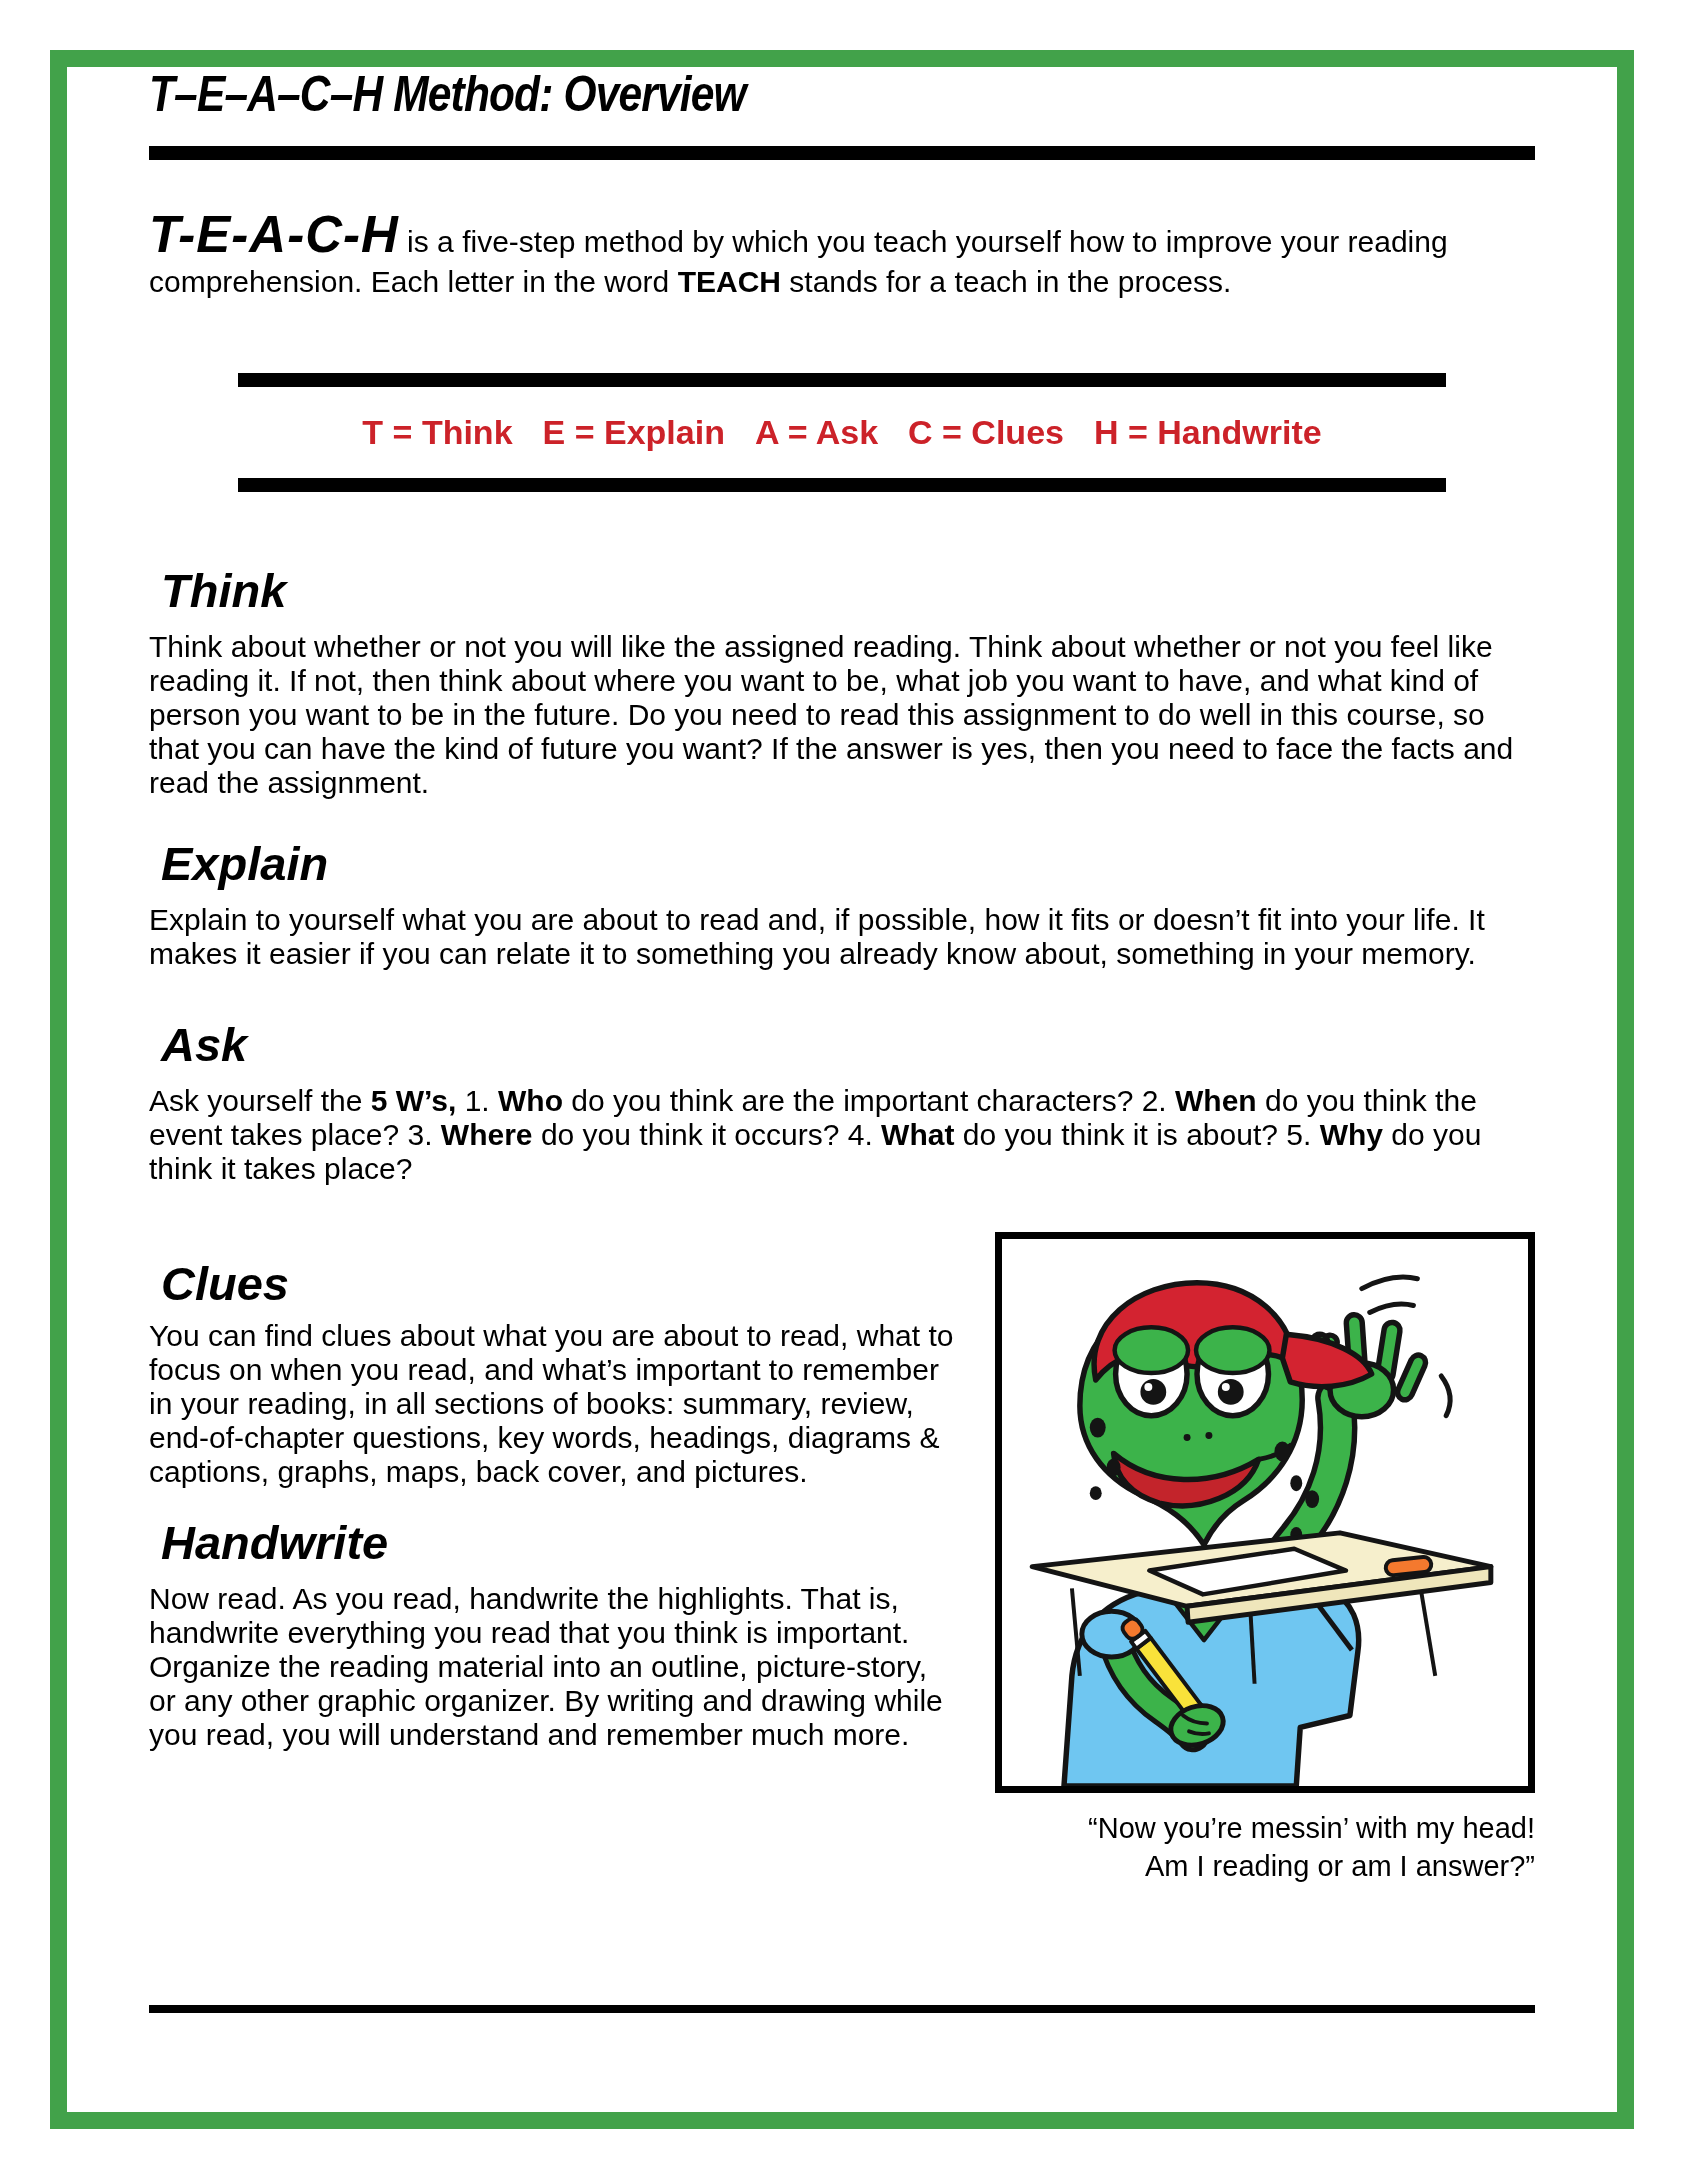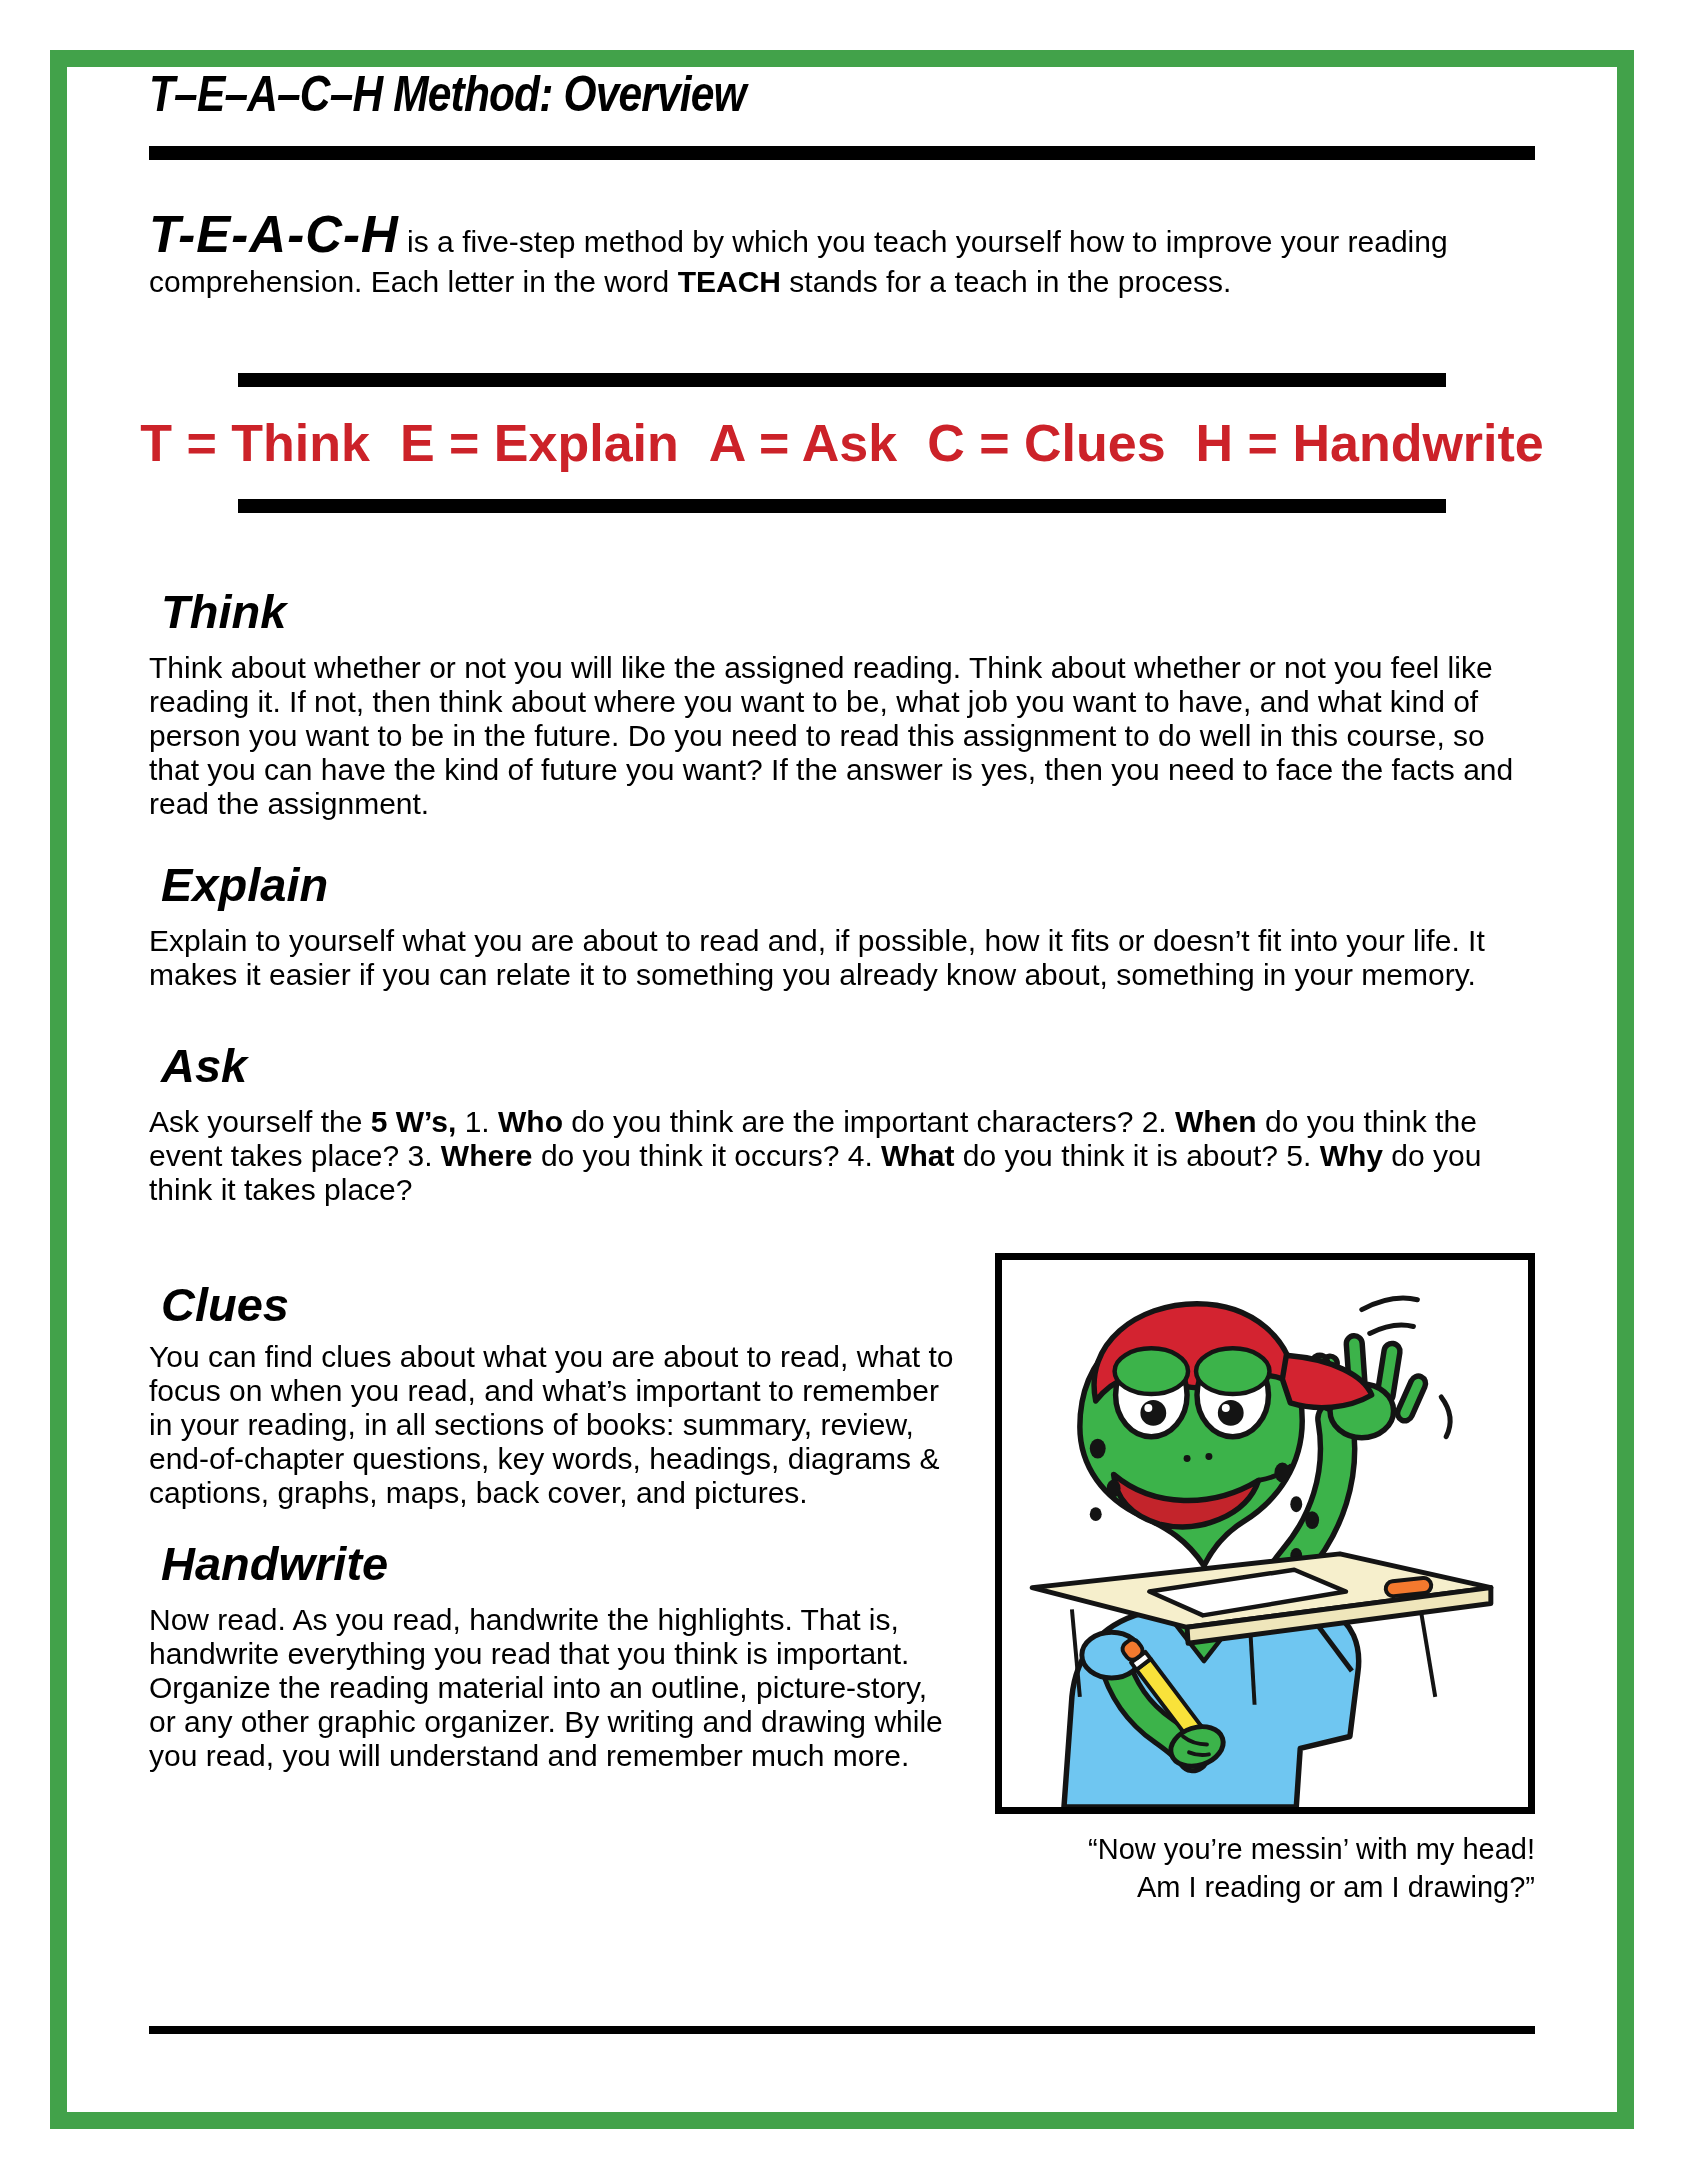--- a/index.html
+++ b/index.html
@@ -30,21 +30,21 @@
   .condense{display:inline-block;transform:scaleX(.85);transform-origin:left center;}
   .title-rule{height:14px;background:#000;margin-top:26px;}
   .intro{margin:55px 0 0 0;font-size:30px;line-height:40px;}
   .intro .lead{font-size:51px;font-weight:bold;font-style:italic;letter-spacing:1px;}
   .intro b{font-weight:bold;}
   .key-box{
     margin:71px 0 0 89px;width:1208px;
     border-top:14px solid #000;border-bottom:14px solid #000;
     padding:26px 8px;display:flex;justify-content:center;gap:30px;
   }
-  .key-box span{color:var(--red);font-weight:bold;font-size:52px;white-space:nowrap;}
+  .key-box span{color:var(--red);font-weight:bold;font-size:34px;white-space:nowrap;}
   h2{font-size:47px;font-weight:bold;font-style:italic;margin:12px;line-height:47px;}
   p.body{font-size:30px;line-height:34px;margin:0;}
   .sec-think h2{margin-top:75px;}
   .sec-think p{margin-top:16px;}
   .sec-explain h2{margin-top:40px;}
   .sec-explain p{margin-top:16px;}
   .sec-ask h2{margin-top:50px;}
   .sec-ask p{margin-top:16px;}
   .seg-b{font-weight:bold;}
   .row{display:flex;margin-top:46px;gap:35px;}
@@ -202,21 +202,21 @@
             </g>
 
             <g>
               <ellipse cx="196" cy="490" rx="27" ry="19" transform="rotate(-18 196 490)" fill="var(--frog-green)" stroke="#141414" stroke-width="5"></ellipse>
               <path d="M182 480 q 10 8 24 8 M188 496 q 10 4 20 2" stroke="#141414" stroke-width="4" fill="none" stroke-linecap="round"></path>
             </g>
           </svg>
         </div>
         <p class="caption">
           <span>“Now you’re messin’ with my head!</span>
-          <span>Am I reading or am I drawing?”</span>
+          <span>Am I reading or am I answer?”</span>
         </p>
       </div>
     </div>
 
     <div class="footer-rule"></div>
 
   </div>
 </div>
 
 

